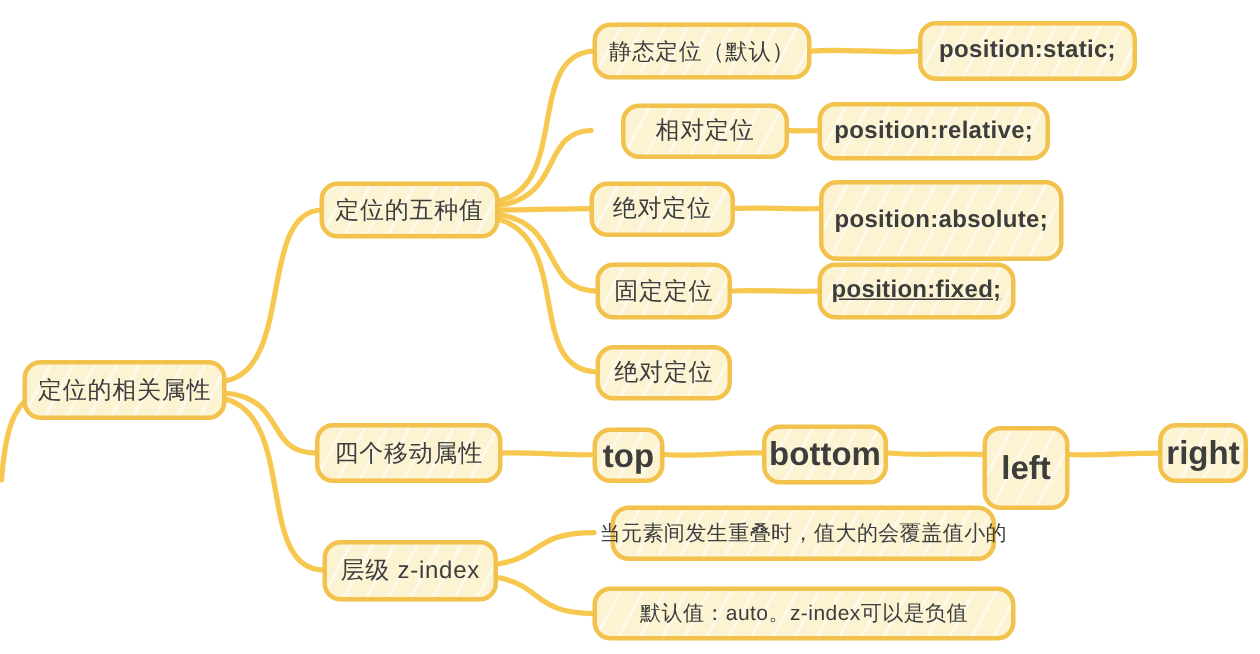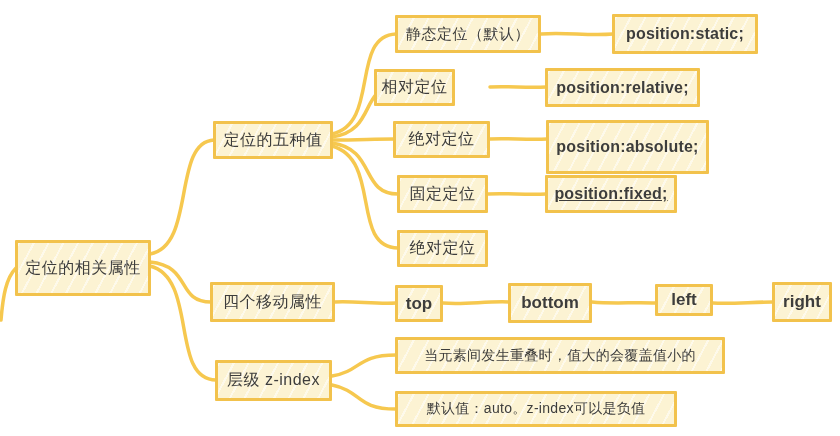--- a/index.html
+++ b/index.html
@@ -15,36 +15,36 @@
     position: absolute;
     left: 0; top: 0;
     width: 840px; height: 436px;
     z-index: 0;
   }
   .node {
     position: absolute;
     z-index: 1;
     box-sizing: border-box;
     border: 3px solid #f2c24c;
-    border-radius: 1px;
+    border-radius: 12px;
     background:
       repeating-linear-gradient(118deg,
         rgba(255,255,255,0.55) 0px, rgba(255,255,255,0.55) 2px,
         rgba(255,255,255,0) 2px, rgba(255,255,255,0) 13px),
       #fcf3d3;
     color: #3d3d3c;
     display: flex;
     align-items: center;
     justify-content: center;
     white-space: nowrap;
     font-size: 16px;
   }
   .cjk  { font-weight: 500; letter-spacing: 0.5px; }
   .code { font-weight: 700; font-size: 16px; letter-spacing: 0.2px; }
-  .dir  { font-weight: 700; font-size: 17px; }
+  .dir  { font-weight: 700; font-size: 22px; }
   .note { font-weight: 500; font-size: 14px; letter-spacing: 0.3px; }
 </style>
 </head>
 <body>
 
 <div id="canvas">
 
   <svg id="connectors" viewBox="0 0 840 436" fill="none" stroke="#f6c84f" stroke-width="3.5" stroke-linecap="round">
     <path d="M16,268 C6,278 3,296 1,320"></path>
     <path d="M150,254 C196,246 172,142 214,140"></path>
@@ -60,43 +60,43 @@
     <path d="M490,139 C508,138 527,140 547,139"></path>
     <path d="M488,194 C507,193 525,195 546,194"></path>
     <path d="M335,302 C355,301 374,304 396,303"></path>
     <path d="M443,303 C464,305 486,301 509,302"></path>
     <path d="M592,302 C613,304 634,302 656,303"></path>
     <path d="M713,303 C732,304 752,302 773,302"></path>
     <path d="M332,376 C362,371 356,355 396,355"></path>
     <path d="M332,385 C362,391 356,409 396,409"></path>
   </svg>
 
-  <div class="node cjk" style="left:15px; top:240px; width:136px; height:56px;">定位的相关属性</div>
+  <div class="node cjk" style="left:15px; top:240px; width:136px; height:40px;">定位的相关属性</div>
 
   <div class="node cjk" style="left:213px; top:121px; width:120px; height:38px;">定位的五种值</div>
 
   <div class="node cjk" style="left:395px; top:15px; width:146px; height:38px; font-size:15px;">静态定位（默认）</div>
   <div class="node code" style="left:612px; top:14px; width:146px; height:40px;">position:static;</div>
 
-  <div class="node cjk" style="left:374px; top:69px; width:81px; height:37px;text-align:right;">相对定位</div>
+  <div class="node cjk" style="left:414px; top:69px; width:112px; height:37px;text-align:right;">相对定位</div>
   <div class="node code" style="left:545px; top:68px; width:155px; height:39px;">position:relative;</div>
 
   <div class="node cjk" style="left:393px; top:121px; width:97px; height:37px;">绝对定位</div>
   <div class="node code" style="left:546px; top:120px; width:163px; height:54px;">position:absolute;</div>
 
   <div class="node cjk" style="left:397px; top:175px; width:91px; height:38px;">固定定位</div>
   <div class="node code" style="left:545px; top:175px; width:132px; height:38px;text-decoration:underline;">position:fixed;</div>
 
   <div class="node cjk" style="left:397px; top:230px; width:91px; height:37px;">绝对定位</div>
 
   <div class="node cjk" style="left:210px; top:282px; width:125px; height:40px;">四个移动属性</div>
 
   <div class="node dir" style="left:395px; top:285px; width:48px; height:37px;">top</div>
   <div class="node dir" style="left:508px; top:283px; width:84px; height:40px;">bottom</div>
-  <div class="node dir" style="left:655px; top:284px; width:58px; height:32px;">left</div>
+  <div class="node dir" style="left:655px; top:284px; width:58px; height:56px;">left</div>
   <div class="node dir" style="left:772px; top:282px; width:60px; height:40px;">right</div>
 
   <div class="node cjk" style="left:215px; top:360px; width:117px; height:41px;">层级 z-index</div>
 
-  <div class="node note" style="left:395px; top:337px; width:330px; height:37px;">当元素间发生重叠时，值大的会覆盖值小的</div>
+  <div class="node note" style="left:407px; top:337px; width:257px; height:37px;">当元素间发生重叠时，值大的会覆盖值小的</div>
   <div class="node note" style="left:395px; top:391px; width:282px; height:36px;">默认值：auto。z-index可以是负值</div>
 
 </div>
 
 </body></html>

